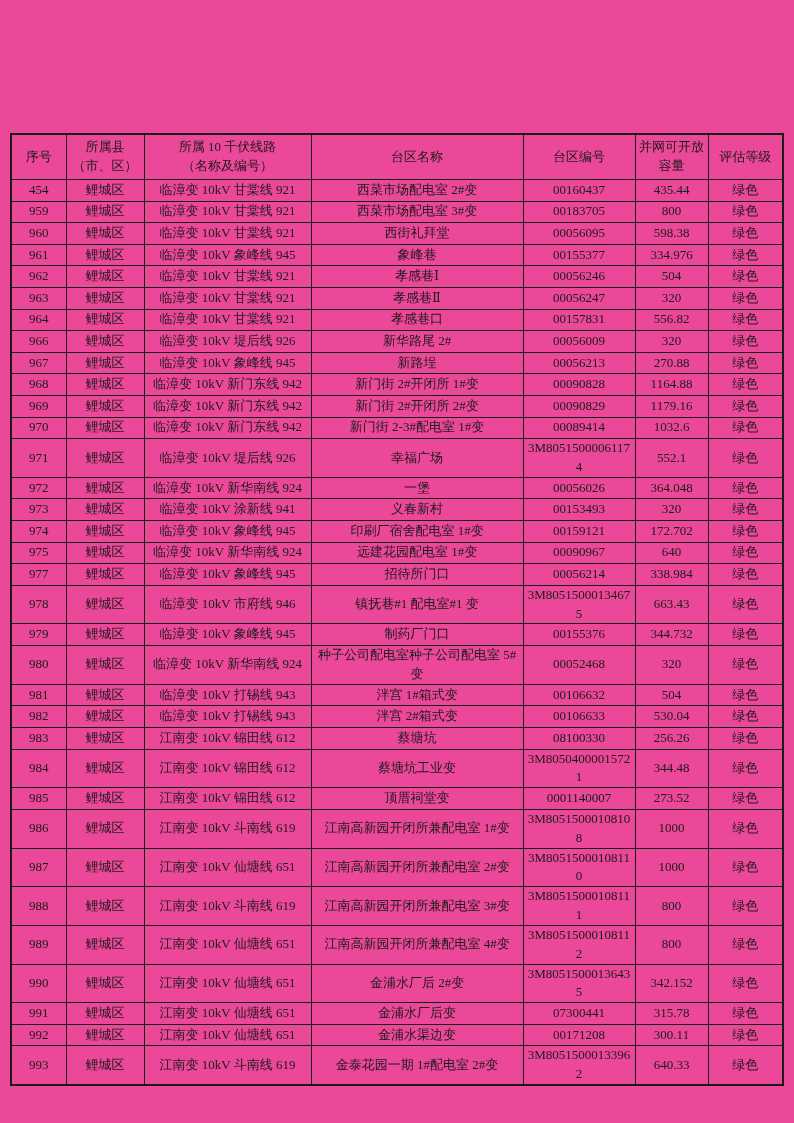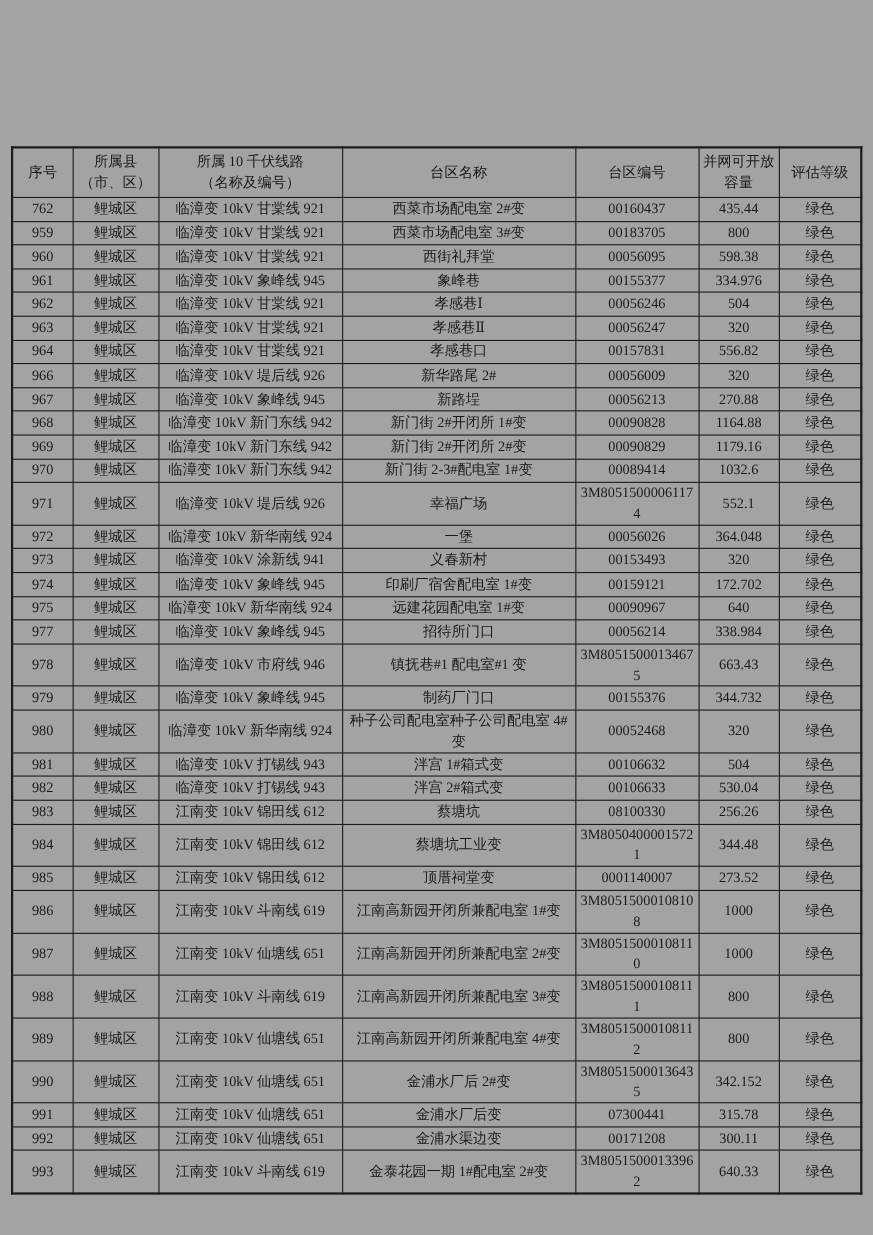--- a/index.html
+++ b/index.html
@@ -10,21 +10,21 @@
   body {
     width: 794px;
     height: 1123px;
     position: relative;
     font-family: "Liberation Serif", "DejaVu Serif", serif;
     color: #1a1a1a;
   }
   .page {
     position: absolute;
     inset: 0;
-    background: #a3a3a3;
+    background: #ec4899;
   }
   table.capacity-table {
     position: absolute;
     left: 10px;
     top: 133px;
     width: 772px;
     border-collapse: collapse;
     table-layout: fixed;
     border: 2px solid #1a1a1a;
     font-size: 13px;
@@ -72,21 +72,21 @@
 （名称及编号）</th>
         <th>台区名称</th>
         <th>台区编号</th>
         <th>并网可开放
 容量</th>
         <th>评估等级</th>
       </tr>
     </thead>
     <tbody id="table-body">
     <tr>
-      <td>762</td>
+      <td>454</td>
       <td>鲤城区</td>
       <td>临漳变 10kV 甘棠线 921</td>
       <td>西菜市场配电室 2#变</td>
       <td>00160437</td>
       <td>435.44</td>
       <td>绿色</td>
     </tr>
 
     <tr>
       <td>959</td>
@@ -277,21 +277,21 @@
       <td>制药厂门口</td>
       <td>00155376</td>
       <td>344.732</td>
       <td>绿色</td>
     </tr>
 
     <tr>
       <td>980</td>
       <td>鲤城区</td>
       <td>临漳变 10kV 新华南线 924</td>
-      <td>种子公司配电室种子公司配电室 4#变</td>
+      <td>种子公司配电室种子公司配电室 5#变</td>
       <td>00052468</td>
       <td>320</td>
       <td>绿色</td>
     </tr>
 
     <tr>
       <td>981</td>
       <td>鲤城区</td>
       <td>临漳变 10kV 打锡线 943</td>
       <td>泮宫 1#箱式变</td>

